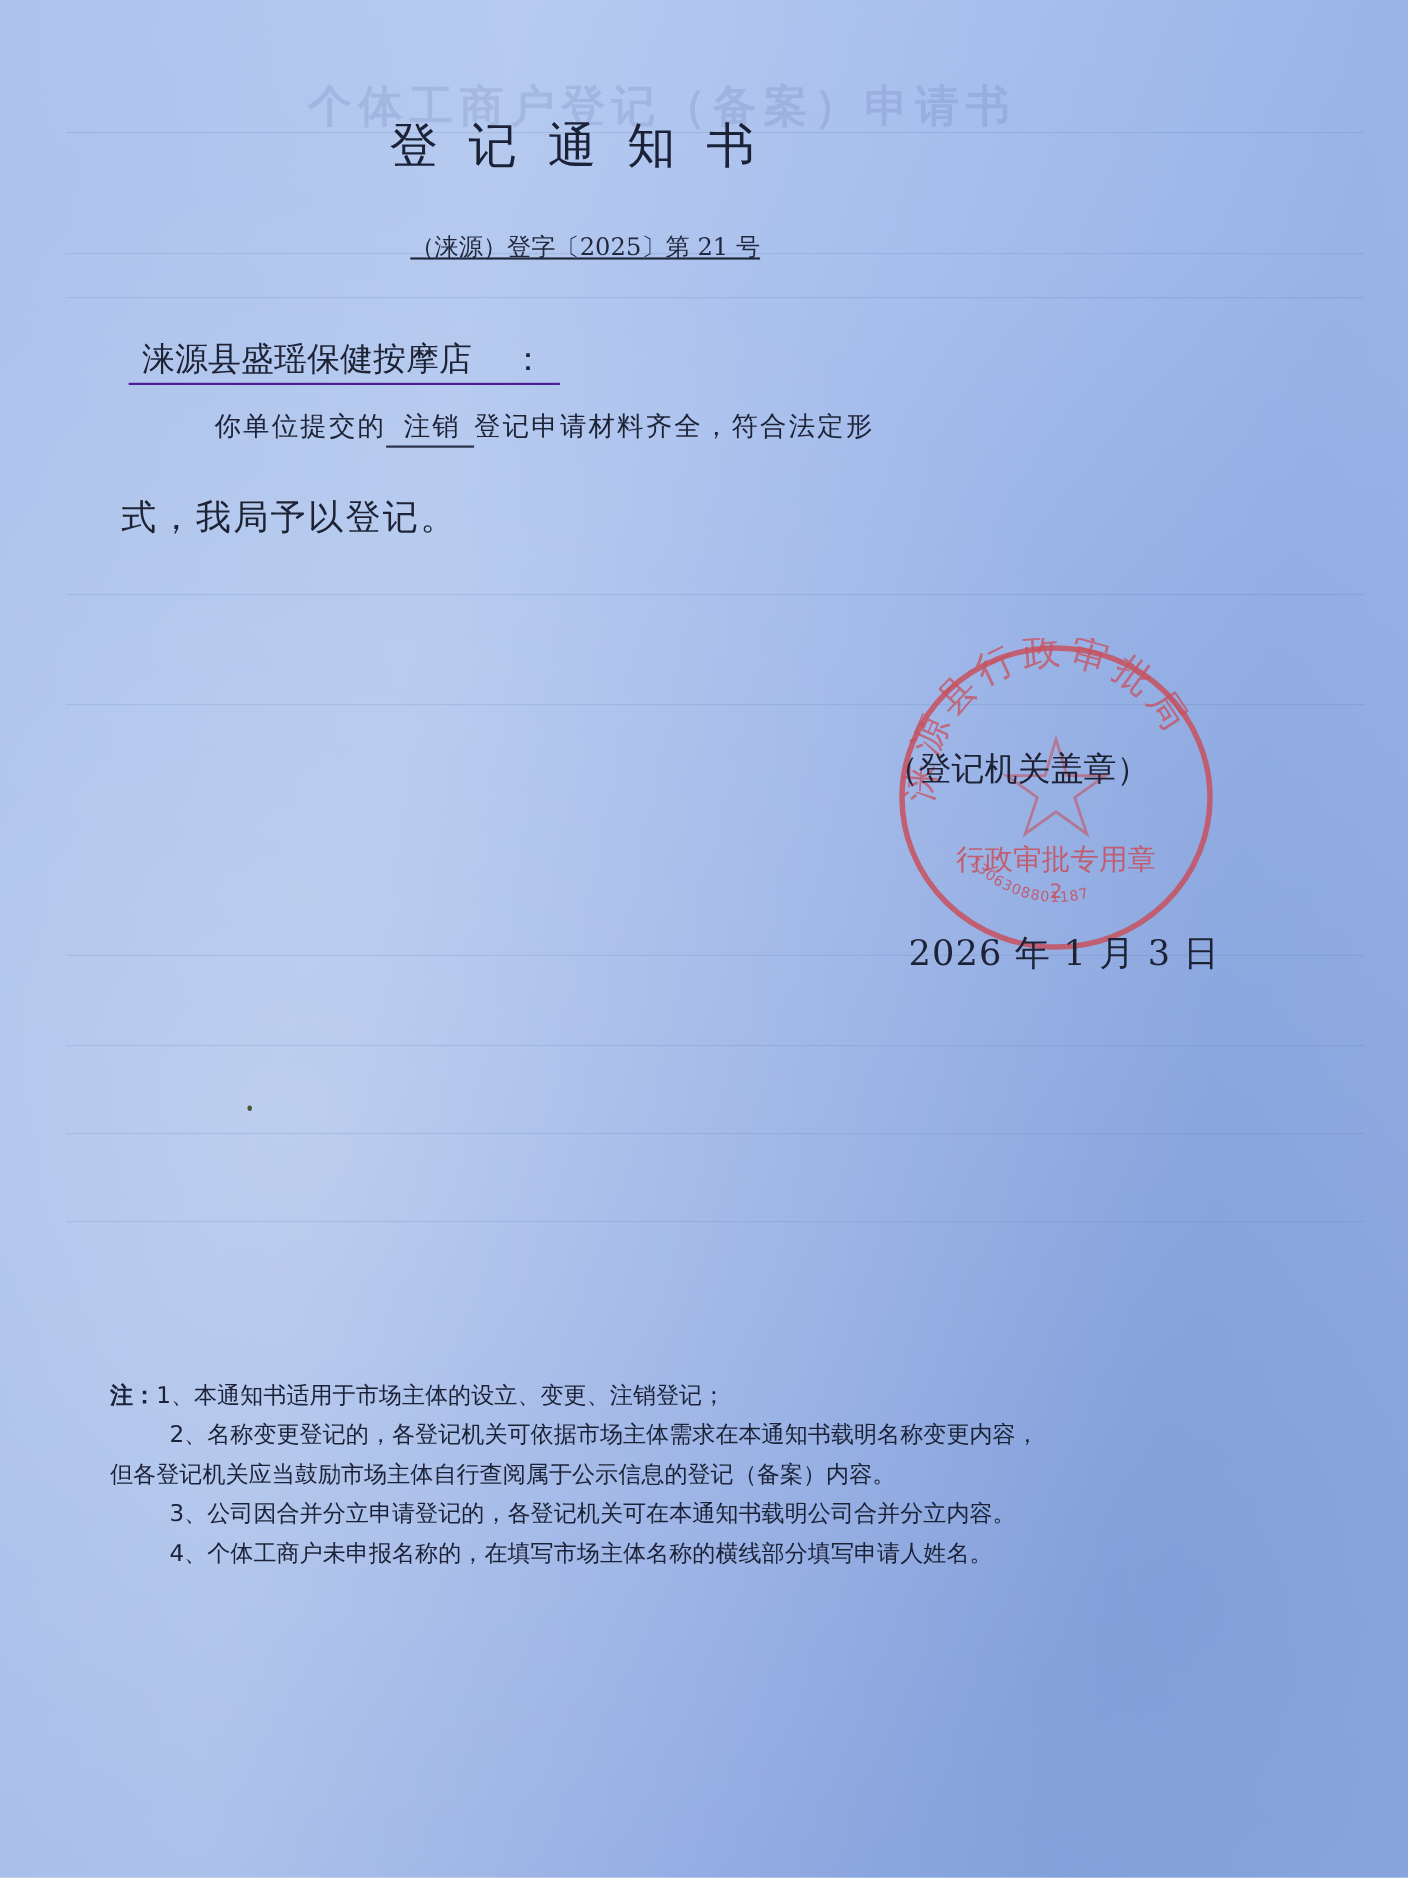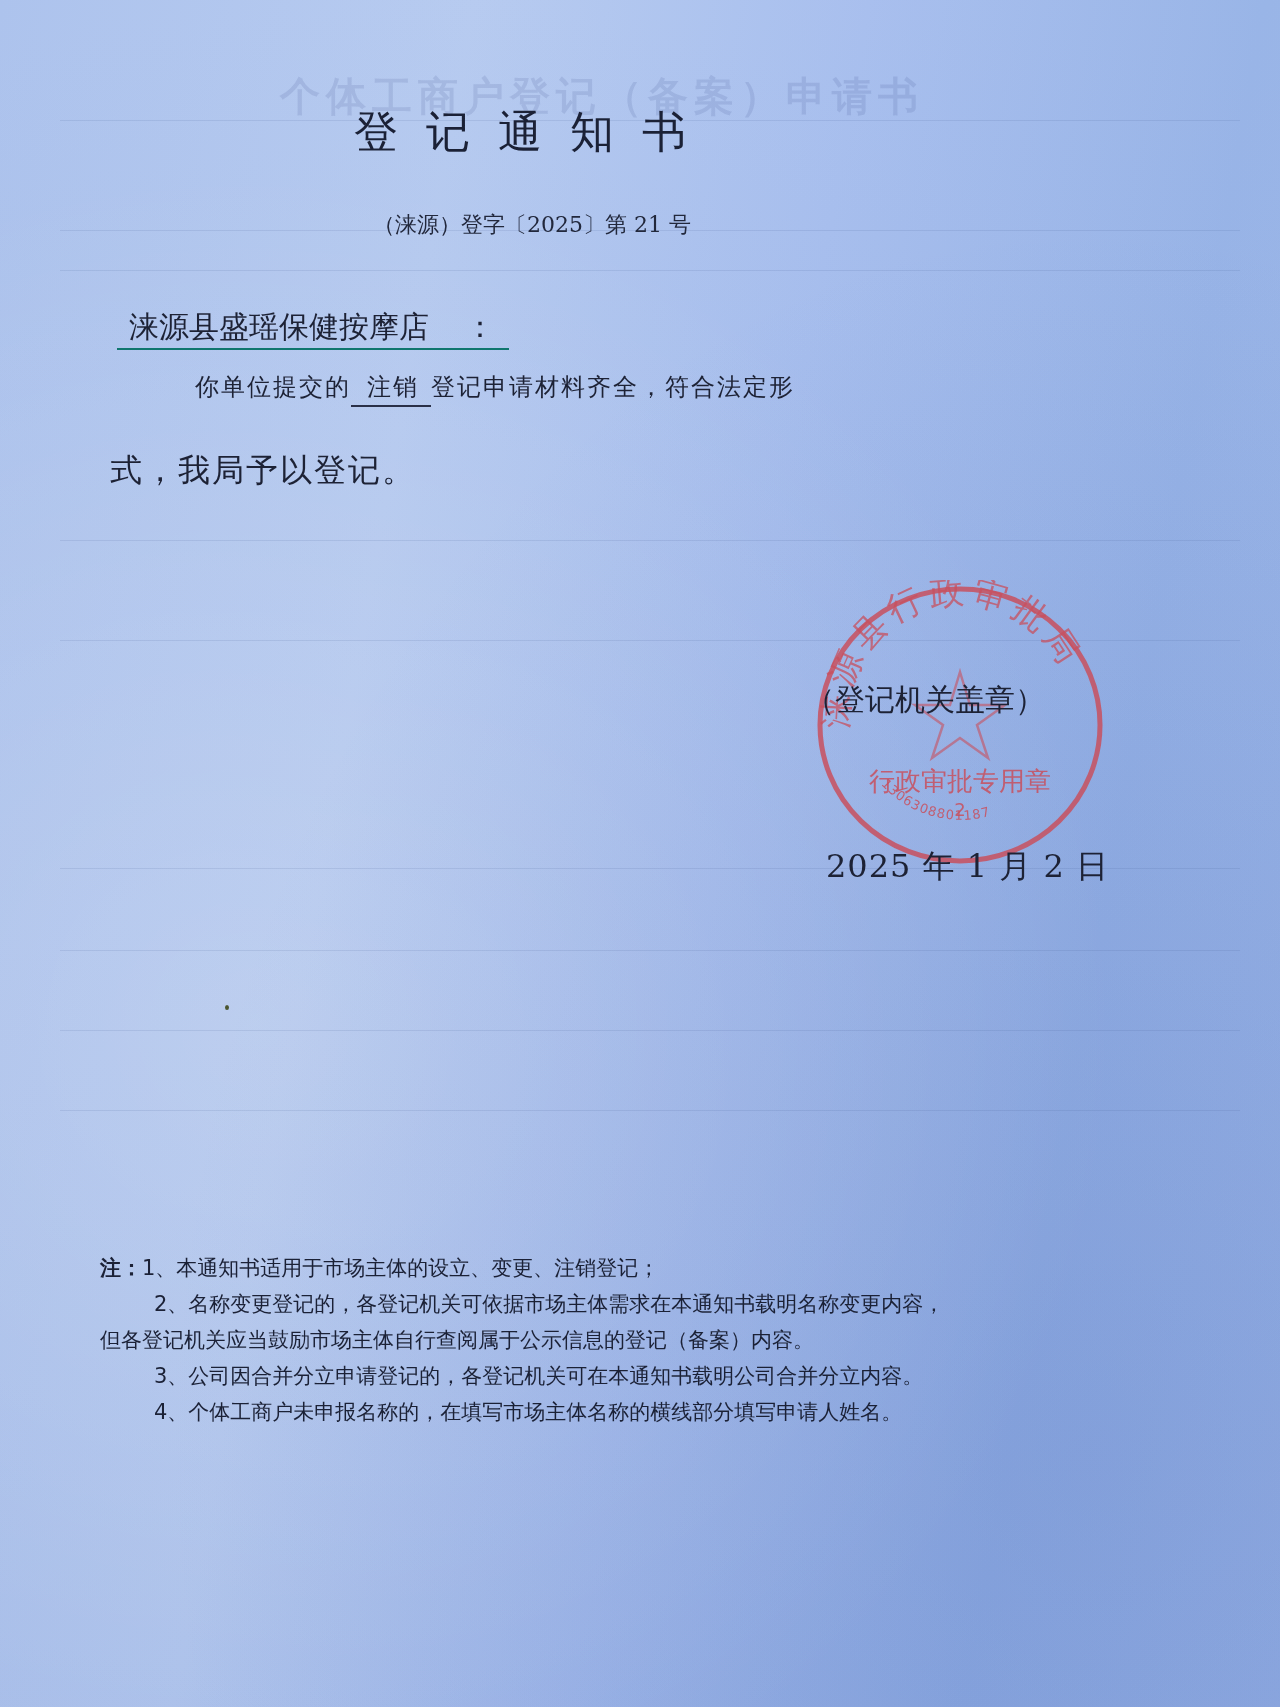--- a/index.html
+++ b/index.html
@@ -53,28 +53,29 @@
       box-sizing: border-box;
     }
     .docnum {
       position: absolute;
       top: 210px;
       left: 0;
       width: 1064px;
       text-align: center;
       font-size: 22px;
       color: #22283c;
+      text-decoration: underline;
     }
     .addressee {
       position: absolute;
       top: 308px;
       left: 117px;
       font-size: 30px;
       color: #1d2235;
-      border-bottom: 2px solid #0f766e;
+      border-bottom: 2px solid #4c1d95;
       padding: 0 14px 2px 12px;
       line-height: 38px;
     }
     .addressee .colon {
       margin-left: 36px;
     }
     .body-line1 {
       position: absolute;
       top: 365px;
       left: 195px;
@@ -190,21 +191,21 @@
   </text>
   <polygon points="150,92 160,125 195,125 167,145 178,178 150,158 122,178 133,145 105,125 140,125" fill="none" stroke="#c8505e" stroke-width="2.5" opacity="0.6"></polygon>
   <text x="150" y="210" text-anchor="middle" font-family="DejaVu Sans, sans-serif" font-size="26" fill="#c8505e" opacity="0.85">行政审批专用章</text>
   <text x="150" y="236" text-anchor="middle" font-family="DejaVu Sans, sans-serif" font-size="18" fill="#c8505e" opacity="0.85">2</text>
   <text font-family="DejaVu Sans, sans-serif" font-size="13" fill="#c8505e" opacity="0.85" letter-spacing="1">
     <textPath href="#arcBottom" startOffset="14%">1306308801187</textPath>
   </text>
 </svg>
 
 <div class="seal-label">（登记机关盖章）</div>
-<div class="date">2025 年 1 月 2 日</div>
+<div class="date">2026 年 1 月 3 日</div>
 
 <div class="speck" style="top:1005px;left:225px;"></div>
 
 <div class="notes">
   <p class="note"><span class="label">注：</span><span>1、本通知书适用于市场主体的设立、变更、注销登记；</span></p>
   <p class="note indent">2、名称变更登记的，各登记机关可依据市场主体需求在本通知书载明名称变更内容，</p>
   <p class="note">但各登记机关应当鼓励市场主体自行查阅属于公示信息的登记（备案）内容。</p>
   <p class="note indent">3、公司因合并分立申请登记的，各登记机关可在本通知书载明公司合并分立内容。</p>
   <p class="note indent">4、个体工商户未申报名称的，在填写市场主体名称的横线部分填写申请人姓名。</p>
 </div>

